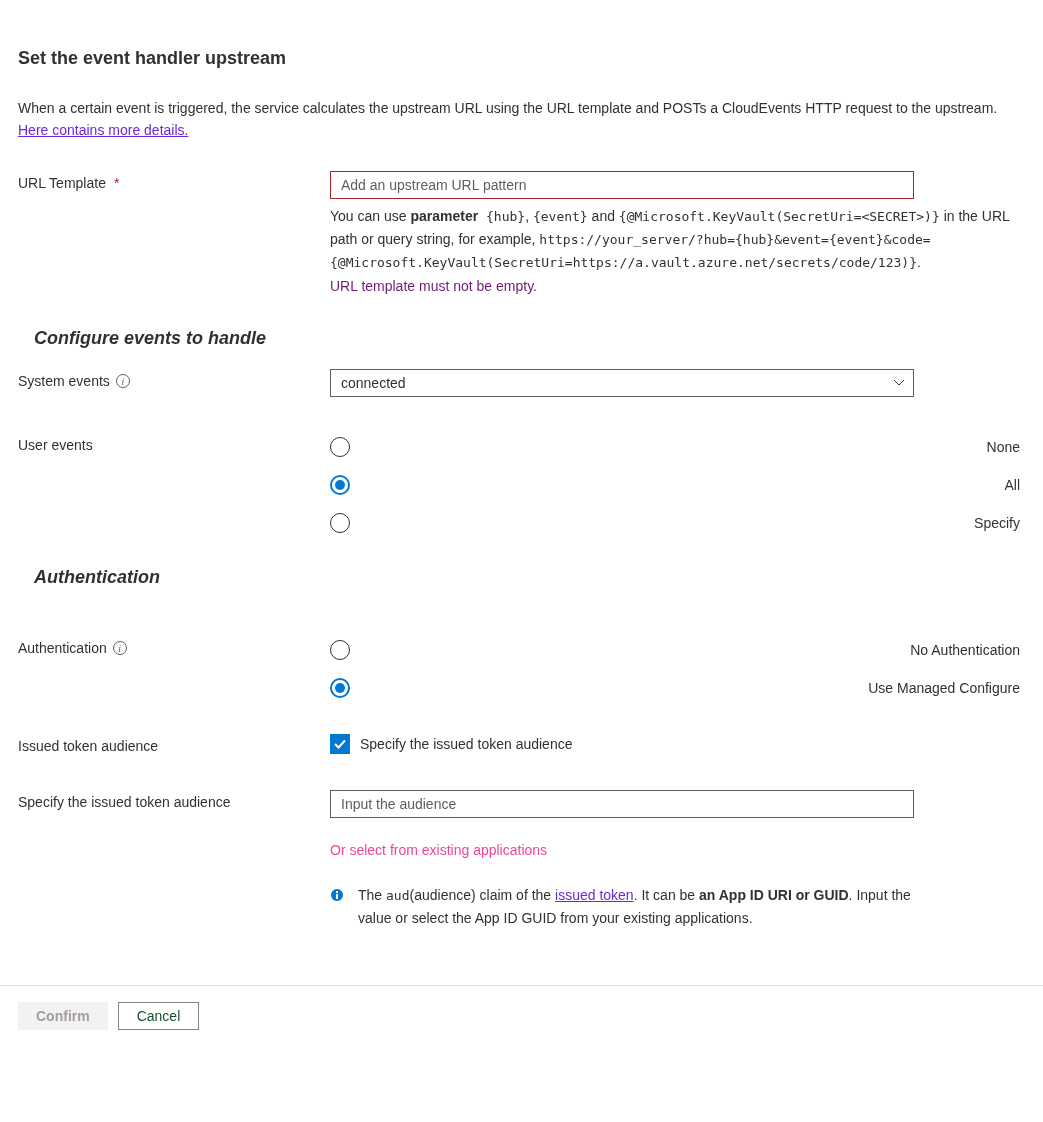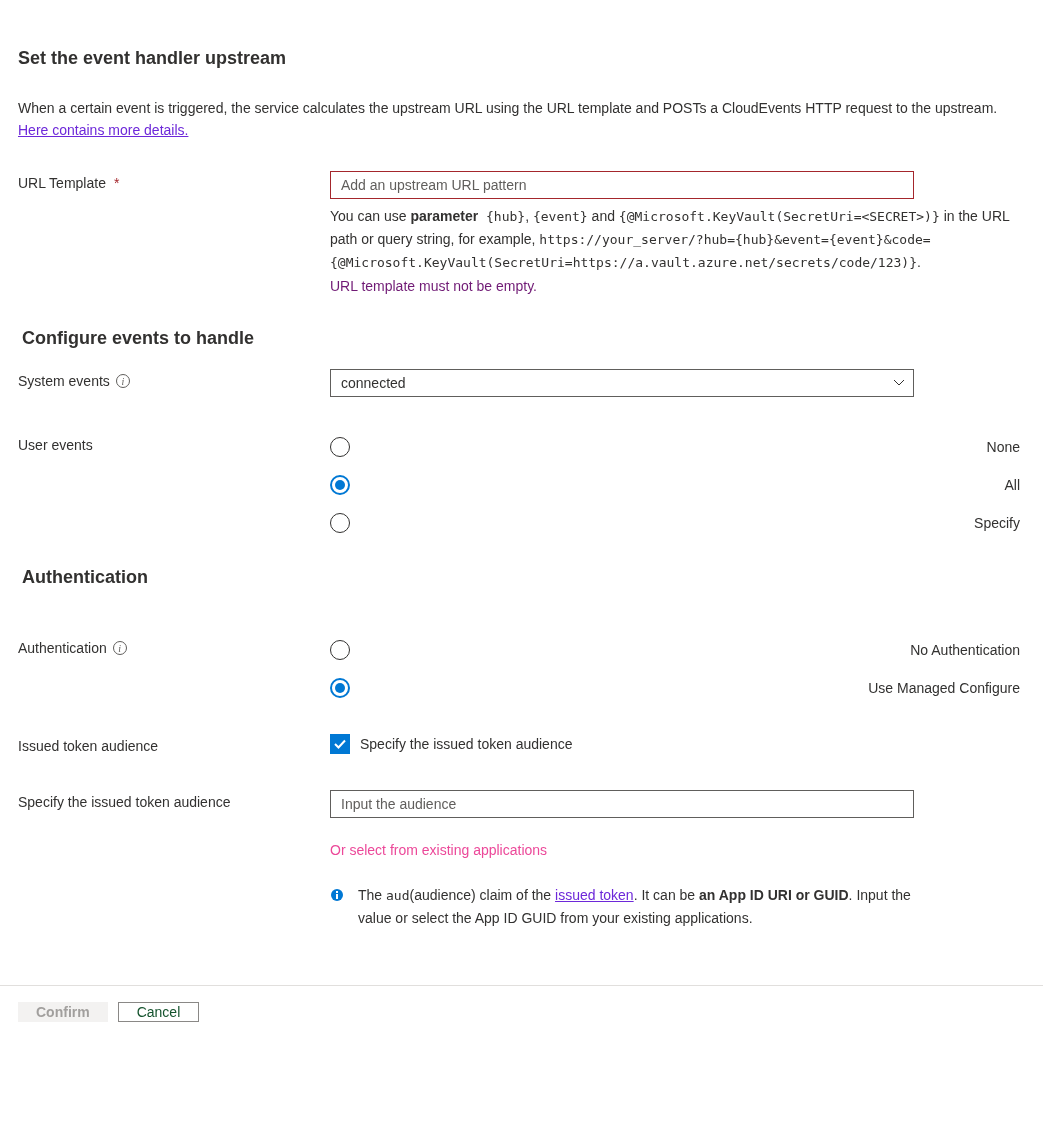--- a/index.html
+++ b/index.html
@@ -59,21 +59,22 @@
       font-size: 14px;
       line-height: 22px;
       margin-top: 6px;
       max-width: 680px;
     }
     .helptext code, code.inline { font-family: Consolas, Menlo, monospace; font-size: 13px;}
     .err-msg { color: #701a75; font-size: 14px; margin-top: 4px;}
     h3 {
       font-size: 18px;
       font-weight: 700;
-      margin: 34px 4px 20px;
+      margin: 34px 16px 20px;
+      font-style: italic;
     }
     .dropdown {
       width: 584px;
       height: 28px;
       border: 1px solid #605e5c;
       display: flex;
       align-items: center;
       justify-content: space-between;
       padding: 0 8px 0 10px;
       cursor: pointer;
@@ -144,21 +145,21 @@
     .info-note .bullet svg{ fill:#0078d4;}
     .info-note strong { font-weight: 700; }
     .footer {
       border-top: 1px solid #e1dfdd;
       margin-top: 56px;
       padding: 16px 18px;
       display: flex;
       gap: 10px;
     }
     .btn {
-      height: 20px;
+      height: 28px;
       padding: 0 18px;
       font-family: inherit;
       font-size: 14px;
       cursor: pointer;
       border: 1px solid transparent;
     }
     .btn-primary-disabled {
       background: #f3f2f1;
       color: #a19f9d;
       border: none;

